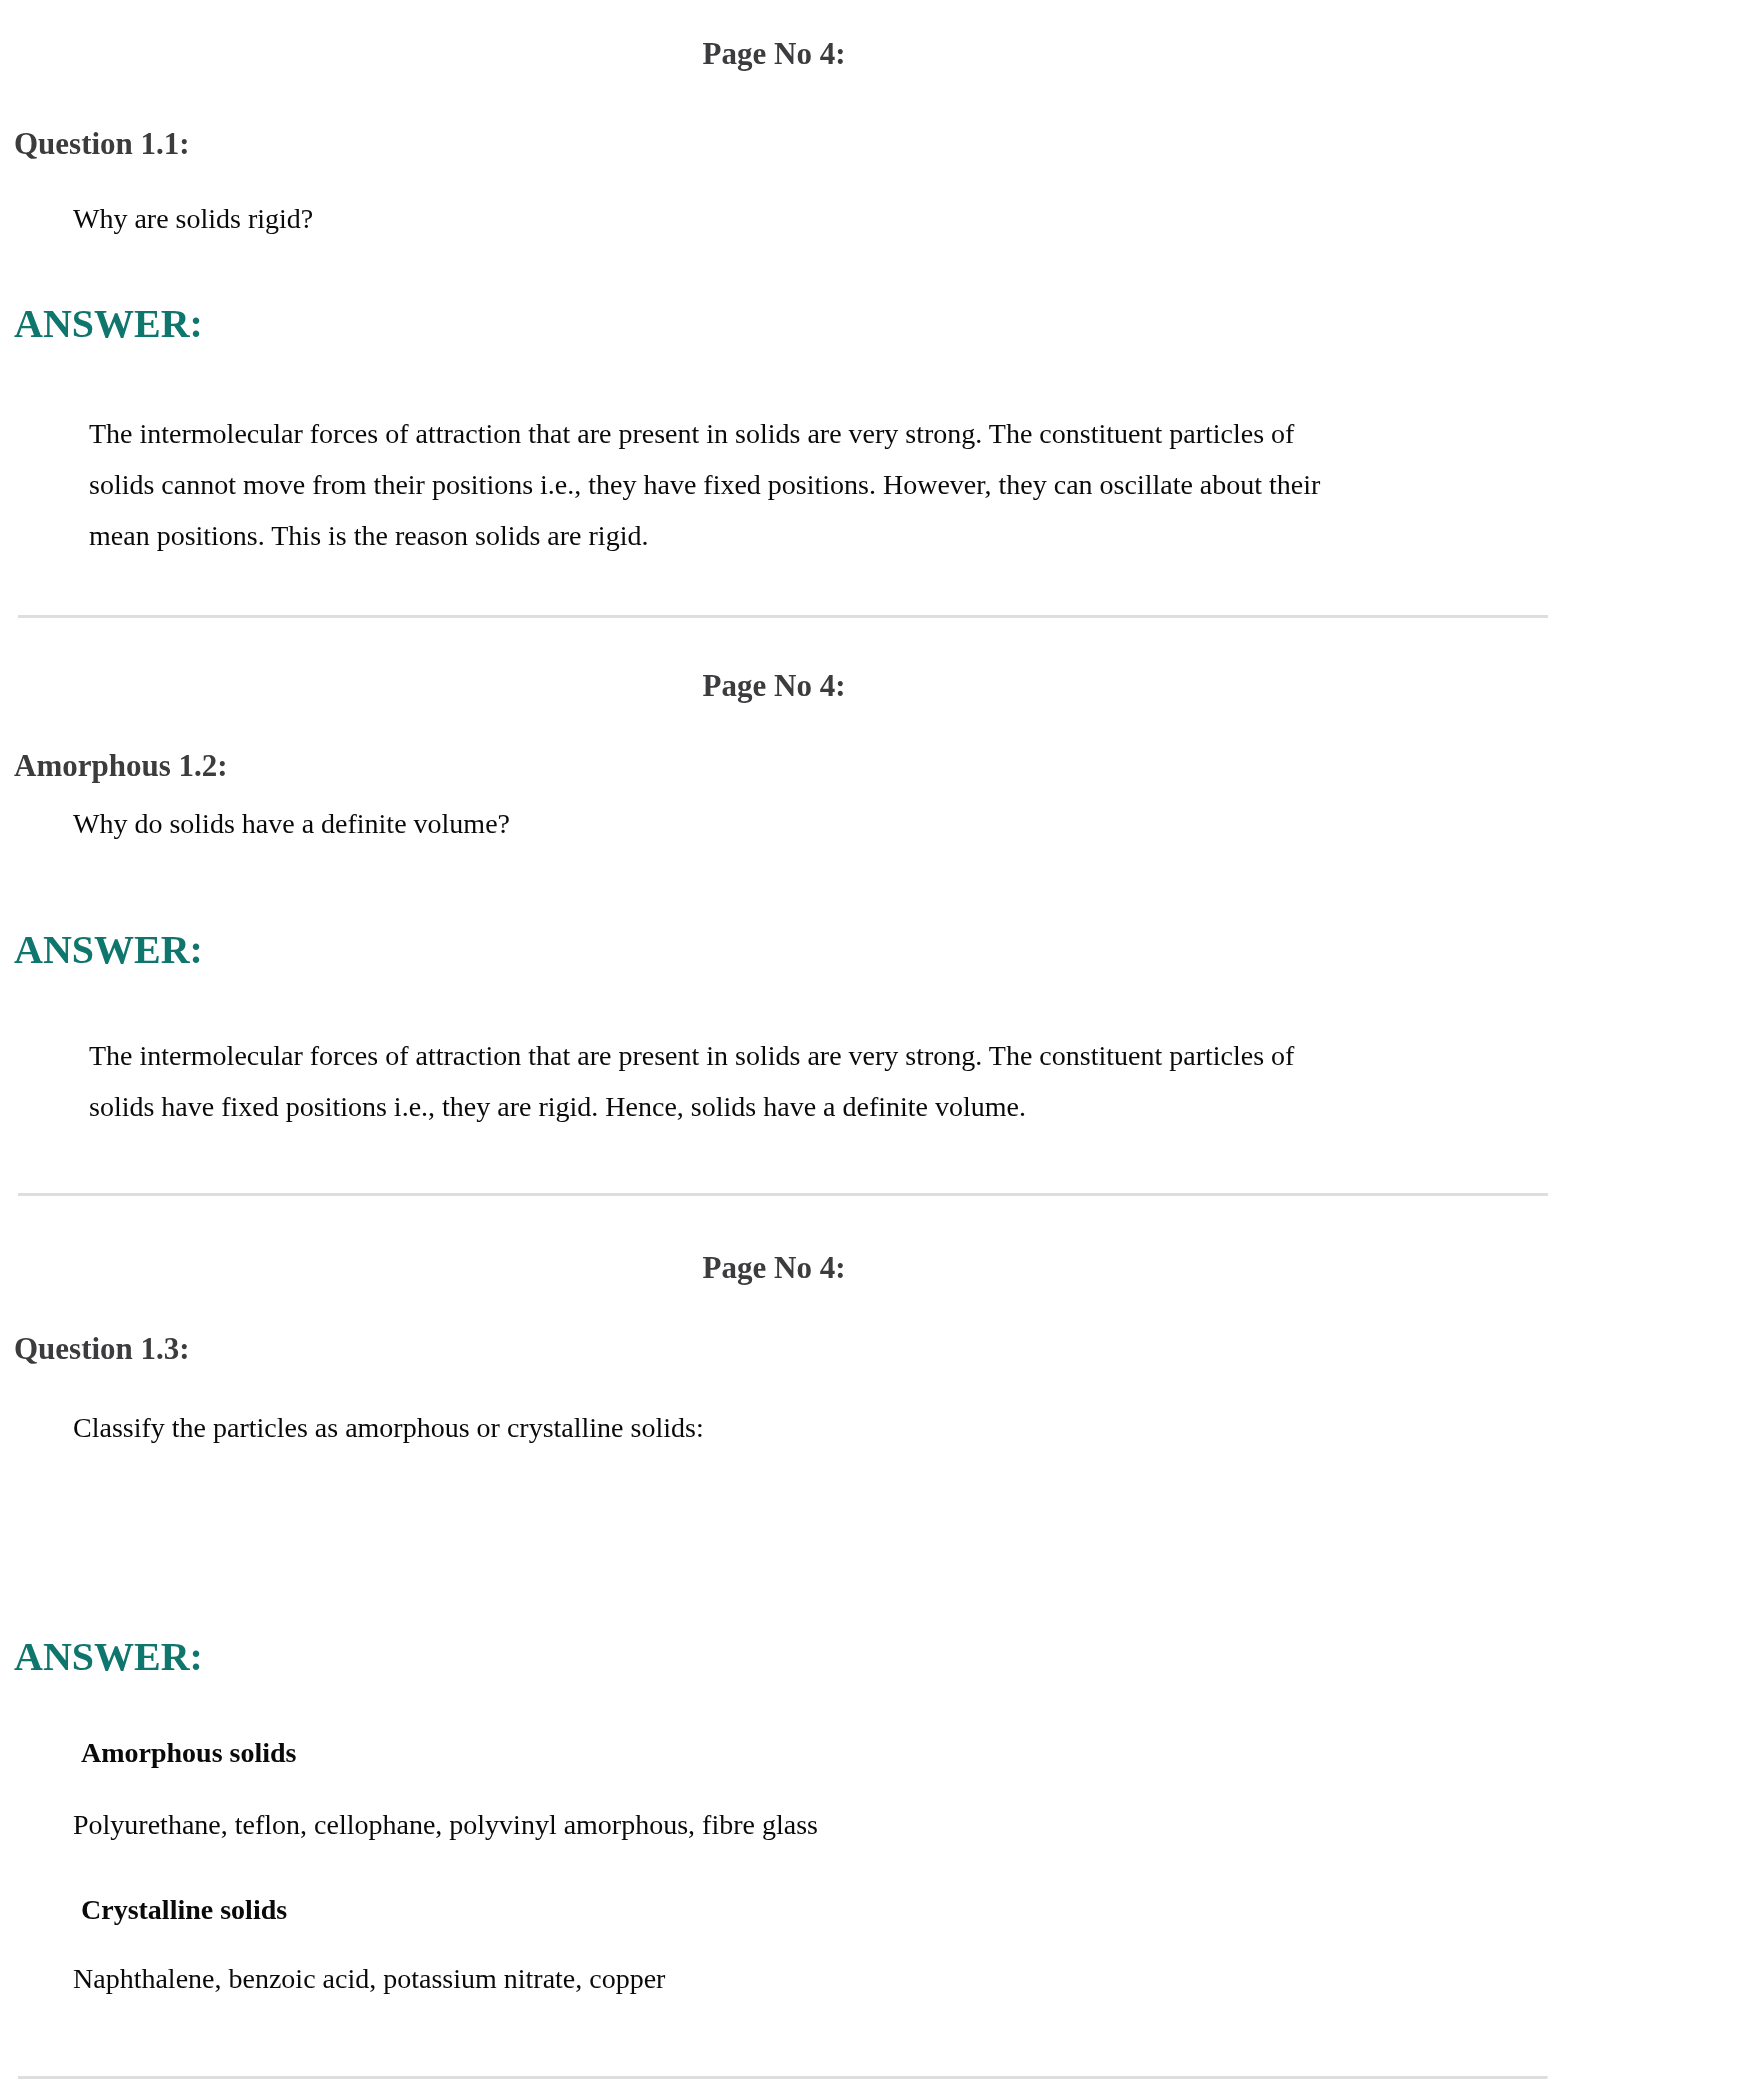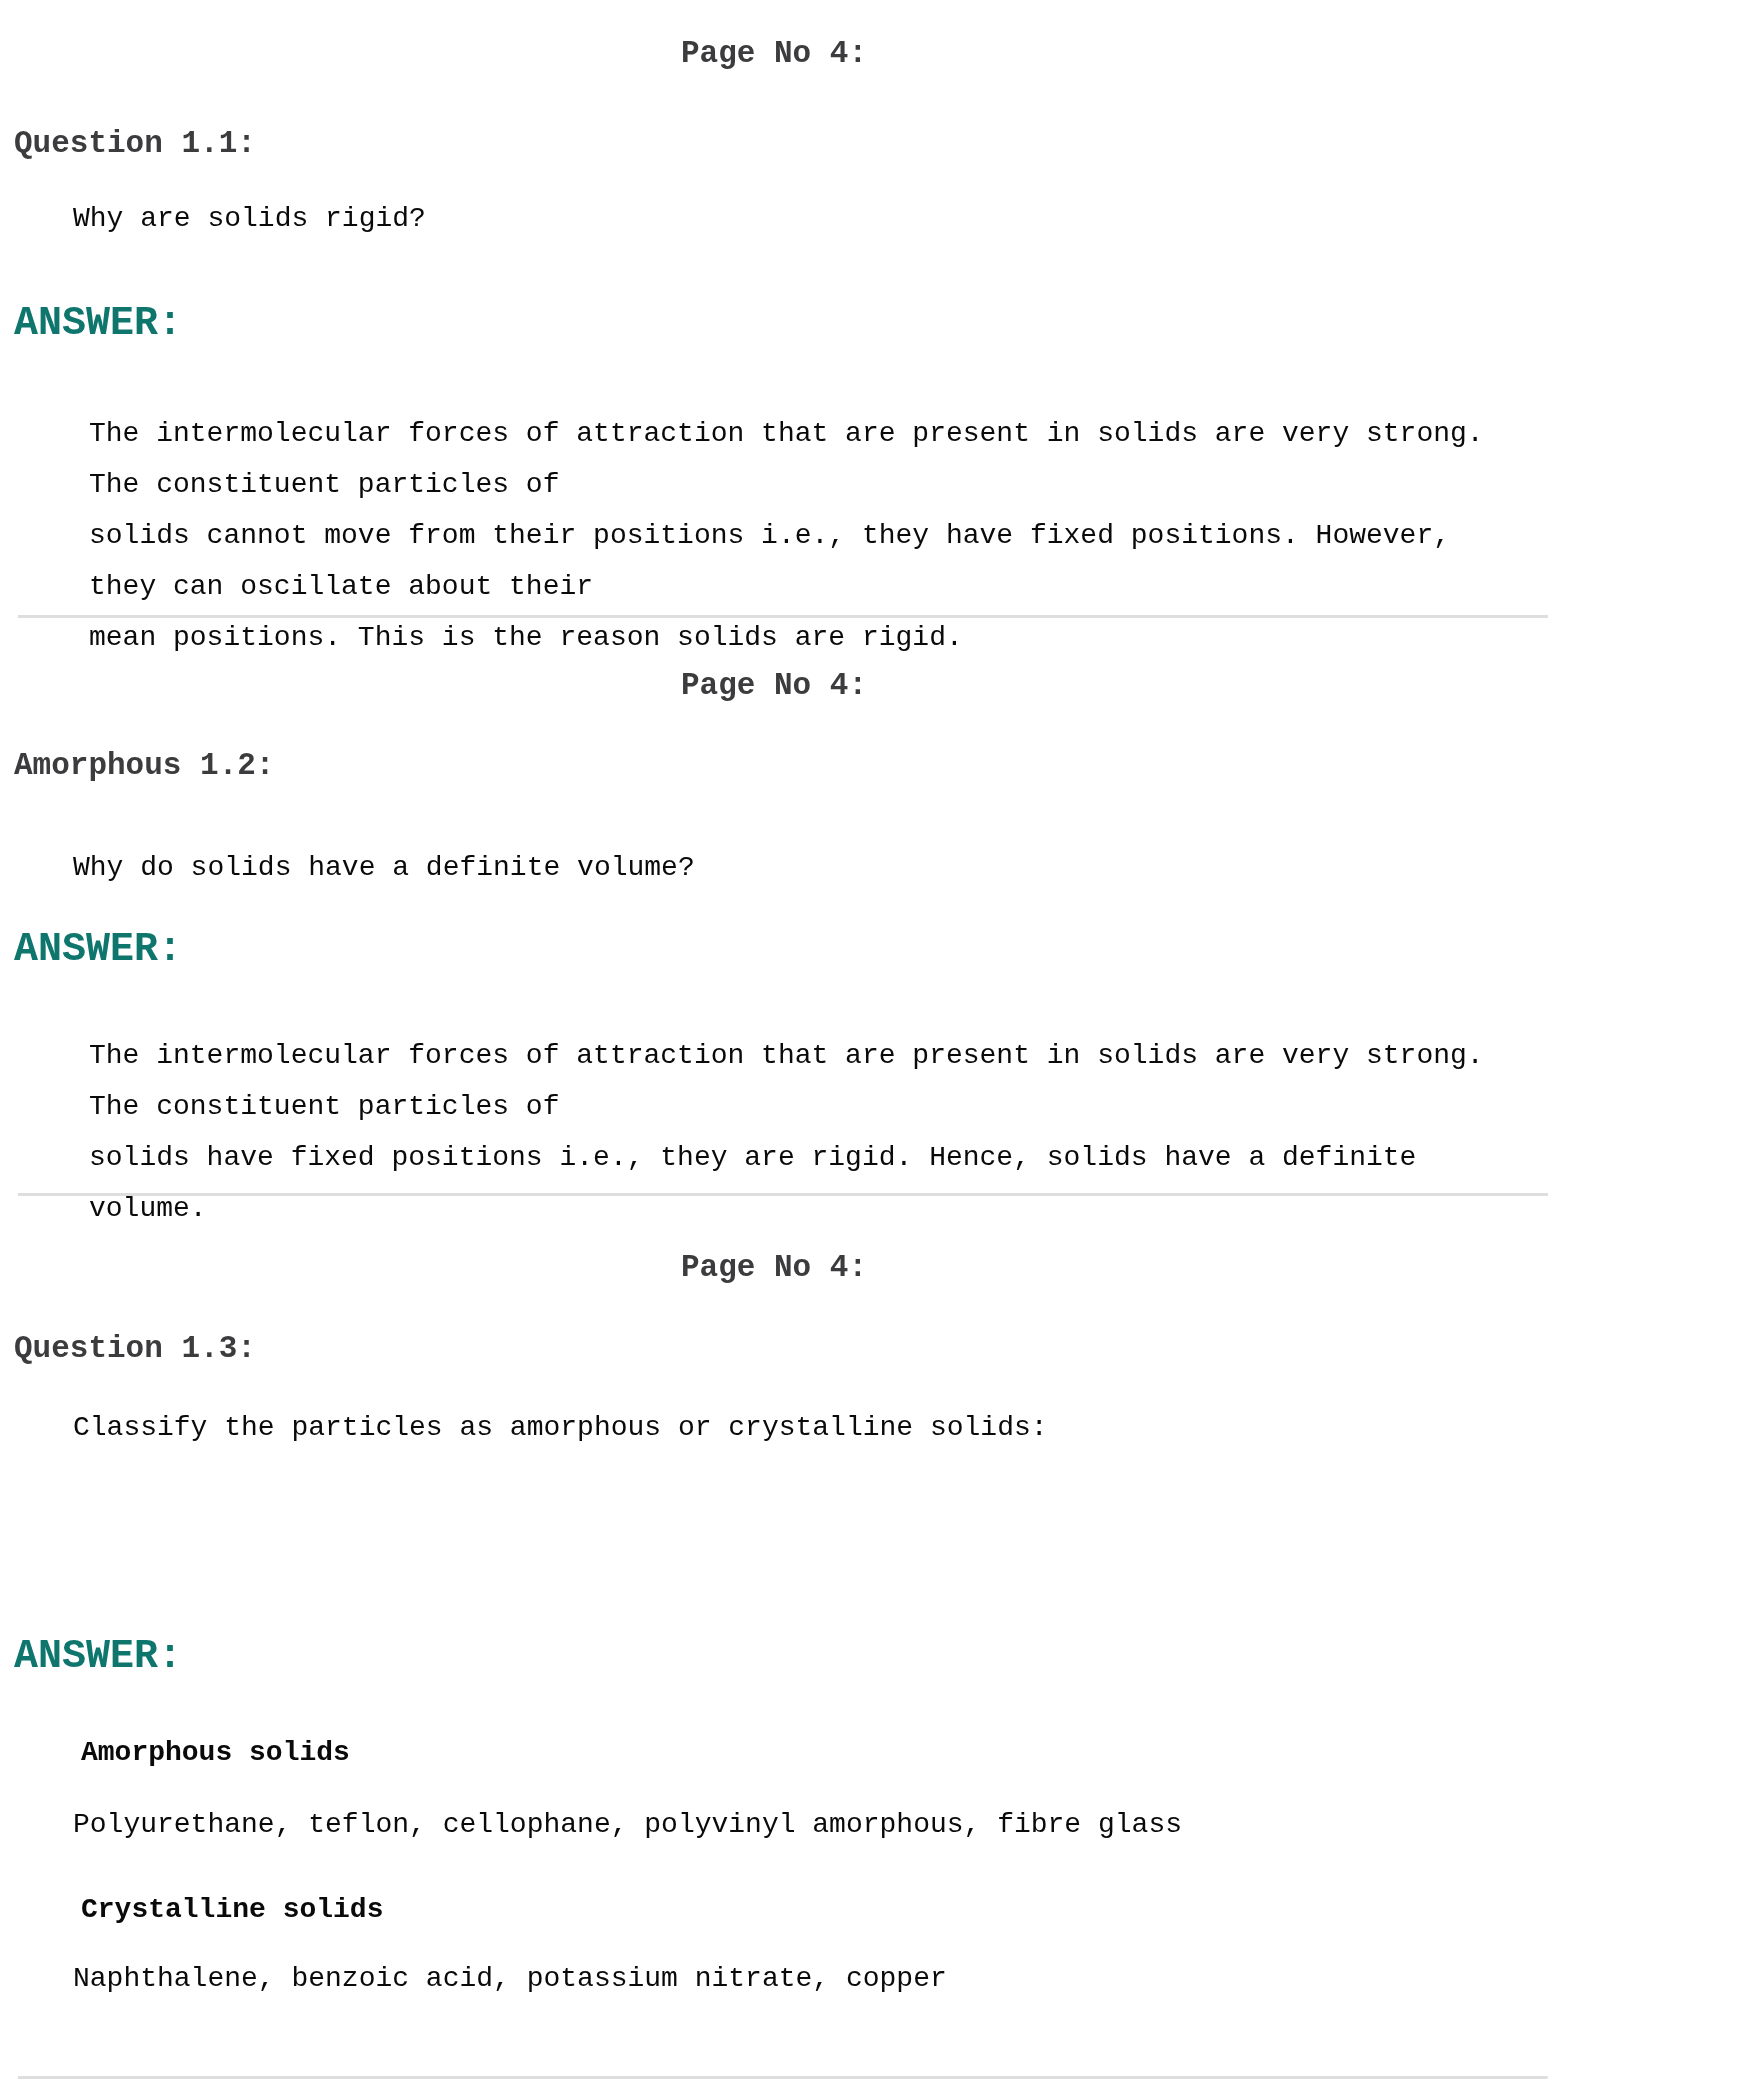--- a/index.html
+++ b/index.html
@@ -5,21 +5,21 @@
   html, body {
     margin: 0;
     padding: 0;
     background: #ffffff;
   }
   .page {
     position: relative;
     width: 1548px;
     height: 2087px;
     background: #ffffff;
-    font-family: Liberation Mono, monospace;
+    font-family: Liberation Serif, serif;
     overflow: hidden;
     border-radius: 12px;
   }
   .page-no {
     position: absolute;
     left: 0;
     width: 100%;
     text-align: center;
     font-size: 31px;
     font-weight: 700;
@@ -81,21 +81,21 @@
   
   .s1-page     { top: 35px; }
   .s1-question { top: 125px; }
   .s1-qtext    { top: 199px; }
   .s1-answer   { top: 305px; }
   .s1-para     { top: 392px; }
   .div1        { top: 615px; }
   
   .s2-page     { top: 667px; }
   .s2-question { top: 747px; }
-  .s2-qtext    { top: 848px; text-align: center; }
+  .s2-qtext    { top: 804px; text-align: center; }
   .s2-answer   { top: 931px; }
   .s2-para     { top: 1014px; }
   .div2        { top: 1193px; }
   
   .s3-page       { top: 1249px; }
   .s3-question   { top: 1330px; }
   .s3-qtext      { top: 1408px; }
   .s3-substances { top: 1475px; }
   .s3-answer     { top: 1638px; }
   .s3-sub1       { top: 1726px; }

